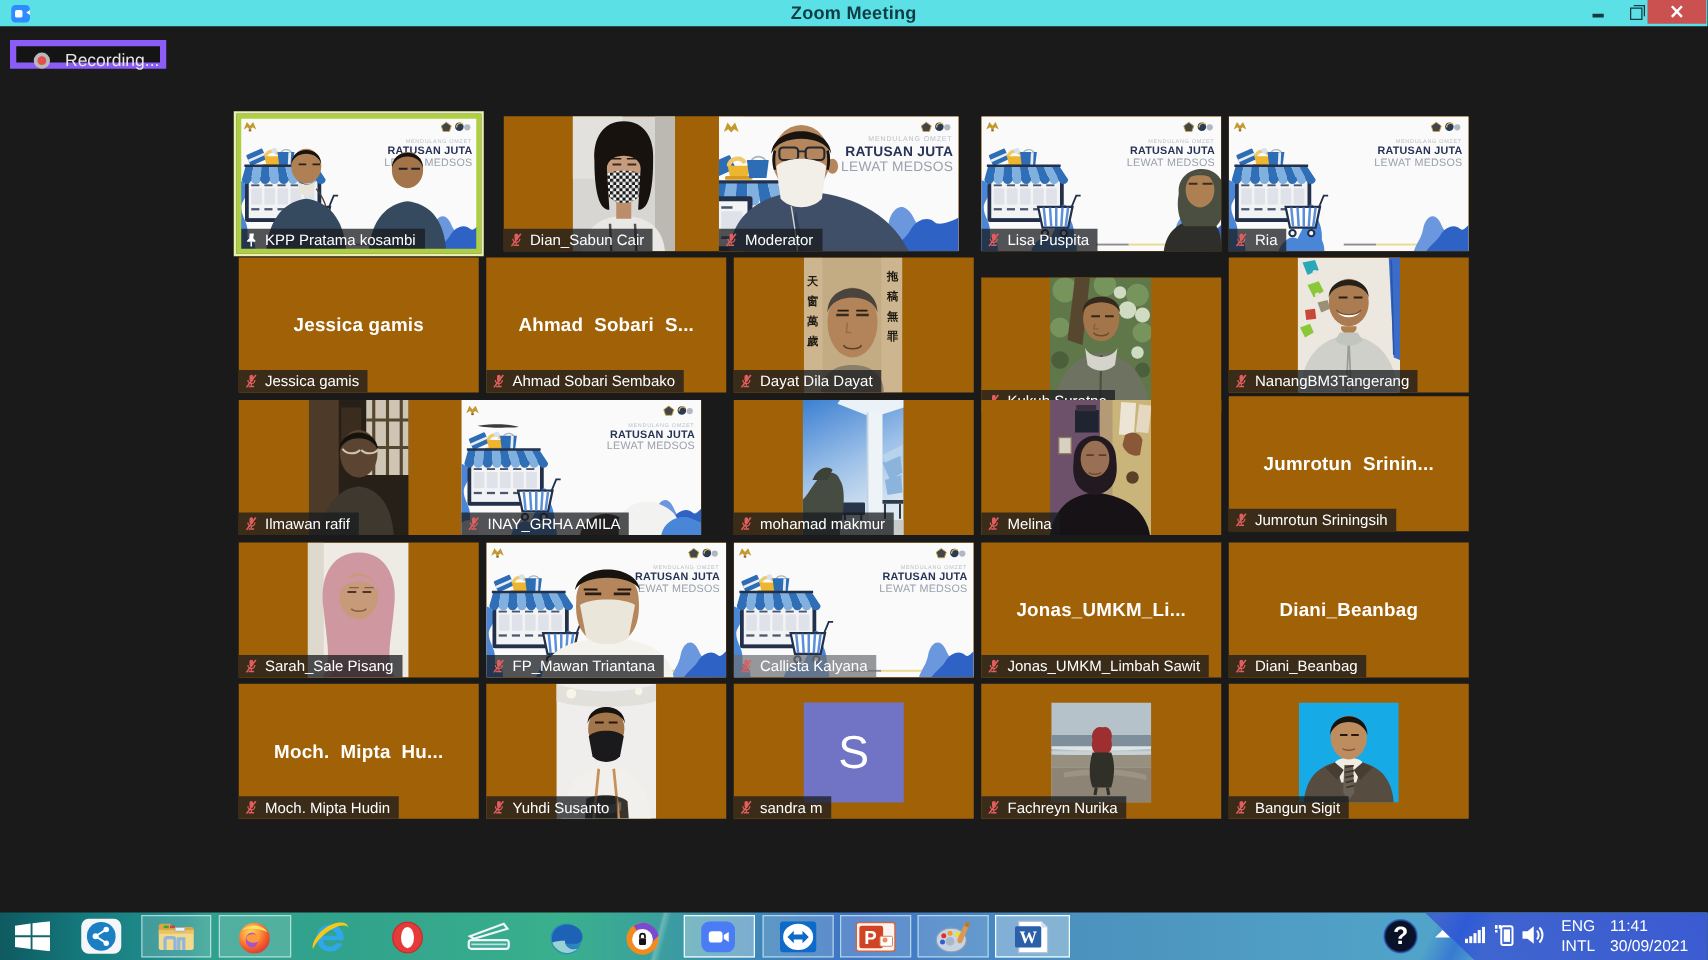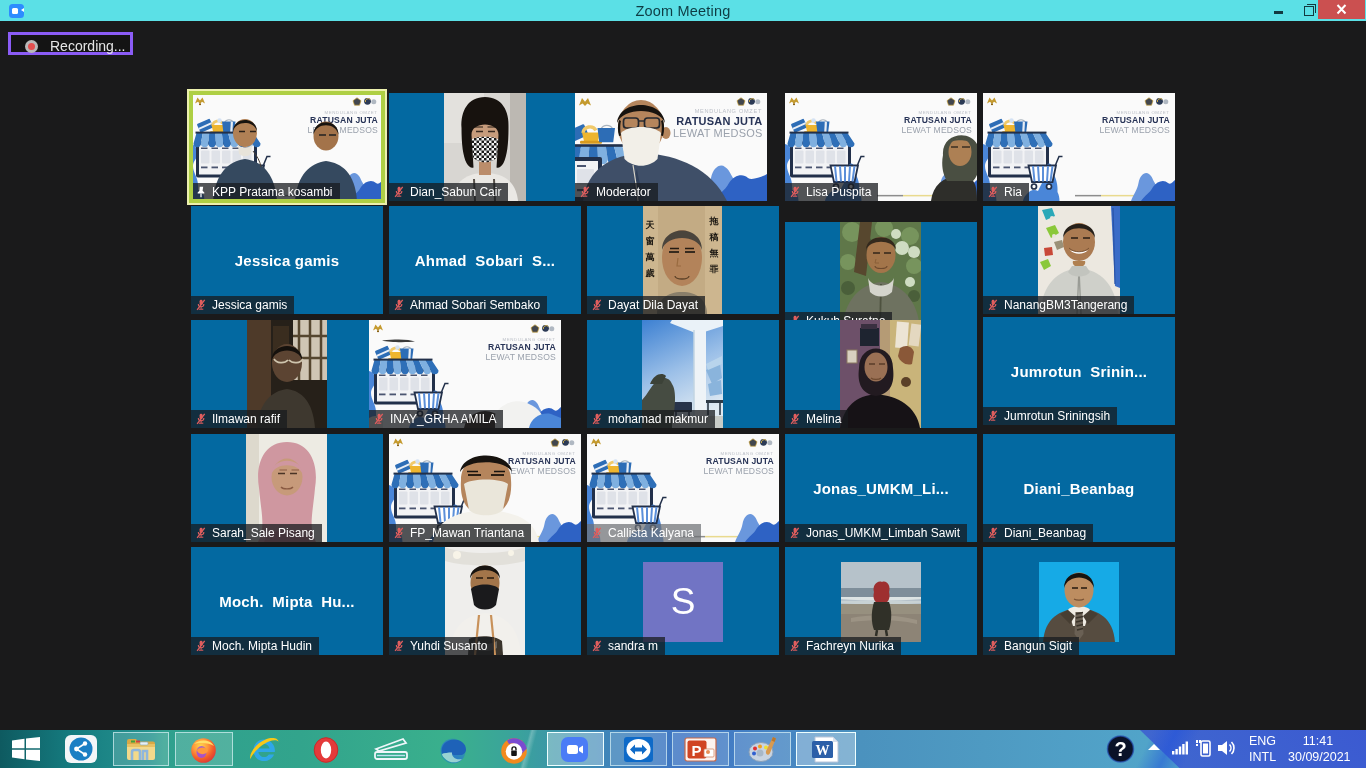--- a/index.html
+++ b/index.html
@@ -1,33 +1,33 @@
 <!DOCTYPE html>
 <html><head>
 <meta charset="utf-8">
 <style>
 *{margin:0;padding:0;box-sizing:border-box}
 html,body{width:1366px;height:768px;overflow:hidden;background:#1a1a1b;font-family:"Liberation Sans",sans-serif}
 #titlebar{position:absolute;left:0;top:0;width:1366px;height:21px;background:#5be0e6}
-#titlebar .tt{position:absolute;left:0;right:0;top:2.5px;text-align:center;font-size:14.5px;color:#0e3c44;font-weight:400;letter-spacing:.2px}
+#titlebar .tt{position:absolute;left:0;right:0;top:2.5px;text-align:center;font-size:14.5px;color:#0e3c44;font-weight:700;letter-spacing:.2px}
 #zicon{position:absolute;left:9px;top:3.5px;width:15px;height:14px;background:#2d8cff;border-radius:3.5px;overflow:hidden}
 #zicon:before{content:"";position:absolute;left:2.5px;top:4.5px;width:6.5px;height:5.5px;background:#fff;border-radius:1.5px}
 #zicon:after{content:"";position:absolute;left:9.5px;top:4.5px;width:0;height:0;border:2.8px solid transparent;border-right:3.2px solid #fff}
 .wbtn{position:absolute;top:0;height:19px}
 #bmin{left:1264px;width:30px}
 #bmin:before{content:"";position:absolute;left:10px;top:11px;width:9px;height:2.5px;background:#123a40}
 #bmax{left:1294px;width:30px}
 #bmax:before{content:"";position:absolute;left:10px;top:6px;width:8px;height:8px;border:1.5px solid #123a40;background:transparent}
 #bmax:after{content:"";position:absolute;left:13px;top:3.5px;width:8px;height:8px;border-top:1.5px solid #123a40;border-right:1.5px solid #123a40}
 #bclose{left:1318px;width:47px;background:#cb5050}
-#recbox{position:absolute;left:8px;top:32px;width:125px;height:23px;background:#141414;border:3px solid #8b5cf6;color:#e6e6e6;font-size:14px}
+#recbox{position:absolute;left:8px;top:32px;width:125px;height:23px;background:#141414;border:5px solid #8b5cf6;color:#e6e6e6;font-size:14px}
 #recbox .dot{position:absolute;left:14px;top:5px;width:13px;height:13px;border-radius:50%;background:#b9b9b9}
 #recbox .dot:before{content:"";position:absolute;left:3px;top:3px;width:7px;height:7px;border-radius:50%;background:#e34f4f}
 #recbox .rt{position:absolute;left:39px;top:3px}
-.tile{position:absolute;width:192px;height:108px;background:#0369a1;overflow:hidden}
+.tile{position:absolute;width:192px;height:108px;background:#a16207;overflow:hidden}
 .cname{position:absolute;left:0;right:0;top:0;bottom:0;display:flex;align-items:center;justify-content:center;font-size:15px;font-weight:bold;color:#fff;letter-spacing:.2px}
 .lbl{position:absolute;left:0;bottom:0;height:18px;background:rgba(24,27,31,.75);display:flex;align-items:center;padding:0 7px 0 3px;color:#fff;font-size:12px;white-space:nowrap}
 .lbl svg{margin-right:4px;flex:none}
 .pv{position:absolute;top:0;height:108px;overflow:hidden}
 #border1{position:absolute;left:187px;top:89px;width:200px;height:116px;border:2px solid #ecf0ae;outline:none;box-shadow:inset 0 0 0 4px #aecf44;z-index:5;pointer-events:none}
 #taskbar{position:absolute;left:0;top:730px;width:1366px;height:38px;background:linear-gradient(90deg,#0e5a60 0%,#157a7e 5%,#259390 11%,#2fa08e 012%,#32a48c 22%,#3ab08d 33%,#3aa29c 38%,#3f87b8 44%,#3f74c4 50%,#4583c4 56%,#4b92be 63%,#4e9ac2 72%,#509fc6 78%,#51a4c9 84%,#52a6ca 100%)}
 .tbtn{position:absolute;top:2px;height:34px;background:rgba(255,255,255,.16);border:1px solid rgba(225,248,250,.65)}
 .tbtn.active{background:rgba(255,255,255,.32);border-color:#eff}
 .tico{position:absolute}
 #tray{position:absolute;color:#fff;font-size:12.5px}
@@ -201,21 +201,21 @@
     <path d="M62 58 C66 63 69 68 70 74" stroke="#4a4036" stroke-width="1" fill="none"></path>
     <path d="M104 108 C106 82 119 70 135 68 C151 70 164 80 166 108 Z" fill="#35495f"></path>
     <ellipse cx="135" cy="43" rx="12.5" ry="14.5" fill="#a3734a"></ellipse>
     <path d="M122.5 42 C122 25 148 25 147.5 42 C145 29 125 29 122.5 42 Z" fill="#17130f"></path>
     <path d="M128 42 h7 m3 0 h7" stroke="#222" stroke-width="1.6"></path>
   </svg>
   <div class="lbl"><svg width="14" height="14">
         <use href="#pin"></use>
       </svg>KPP Pratama kosambi</div>
 </div>
-<div class="tile" style="left:389px;top:93px">
+<div class="tile" style="left:403px;top:93px">
   <div class="pv" style="left:55px;width:82px">
     <svg width="82" height="108" viewBox="0 0 82 108">
       <defs>
           <pattern id="hound" width="5" height="5" patternUnits="userSpaceOnUse">
         <rect width="5" height="5" fill="#f2f2f2"></rect>
         <rect width="2.5" height="2.5" fill="#1a1a1a"></rect>
             <rect x="2.5" y="2.5" width="2.5" height="2.5" fill="#1a1a1a"></rect>
       </pattern>
         </defs>
       <rect width="82" height="108" fill="#d8d6d2"></rect>
@@ -756,14 +756,14 @@
     <rect x="8" y="4.5" width="5" height="10" fill="#fff"></rect>
     <rect x="1" y="1" width="2" height="3" fill="#fff"></rect>
       <rect x="4" y="1" width="2" height="3" fill="#fff"></rect>
       <rect x="1" y="5" width="2" height="2" fill="#fff"></rect>
   </svg>
   <svg class="tico" style="left:1217px;top:9px" width="19" height="18" viewBox="0 0 19 18">
     <path d="M1 6 L5 6 L10 2 L10 16 L5 12 L1 12 Z" fill="#fff"></path>
     <path d="M12.5 5.5 A5 5 0 0 1 12.5 12.5 M14.5 3 A8.5 8.5 0 0 1 14.5 15" stroke="#fff" stroke-width="1.6" fill="none"></path>
   </svg>
   <div id="tray" style="left:1249px;top:3px;line-height:16px">ENG<br>INTL</div>
-  <div id="tray" style="left:1288px;top:3px;line-height:16px;width:60px;text-align:center">11:41<br>30/09/2021</div>
+  <div id="tray" style="left:1288px;top:3px;line-height:16px;width:60px;text-align:left">11:41<br>30/09/2021</div>
 </div>
 
 </body></html>

